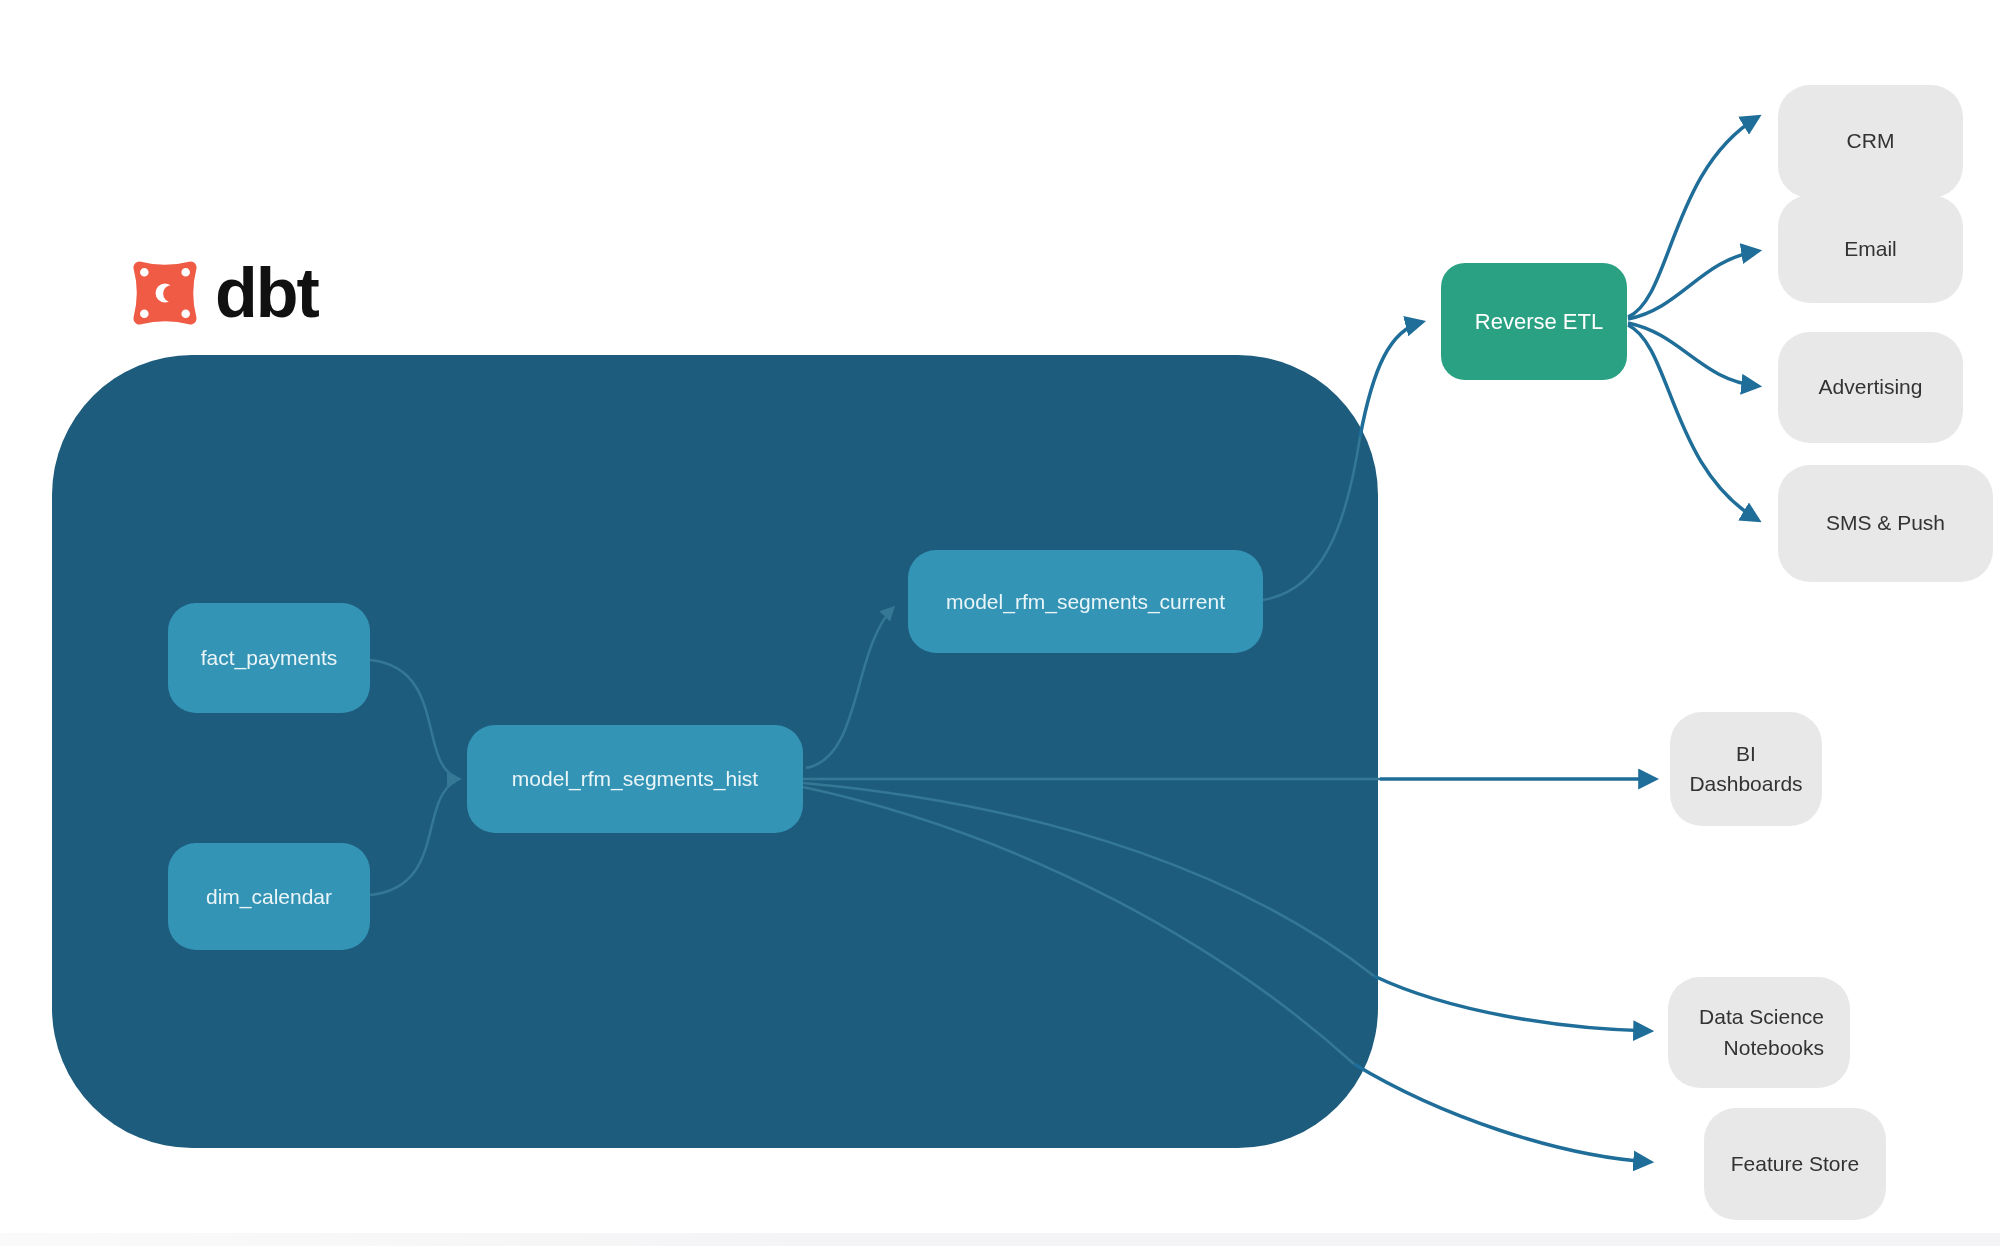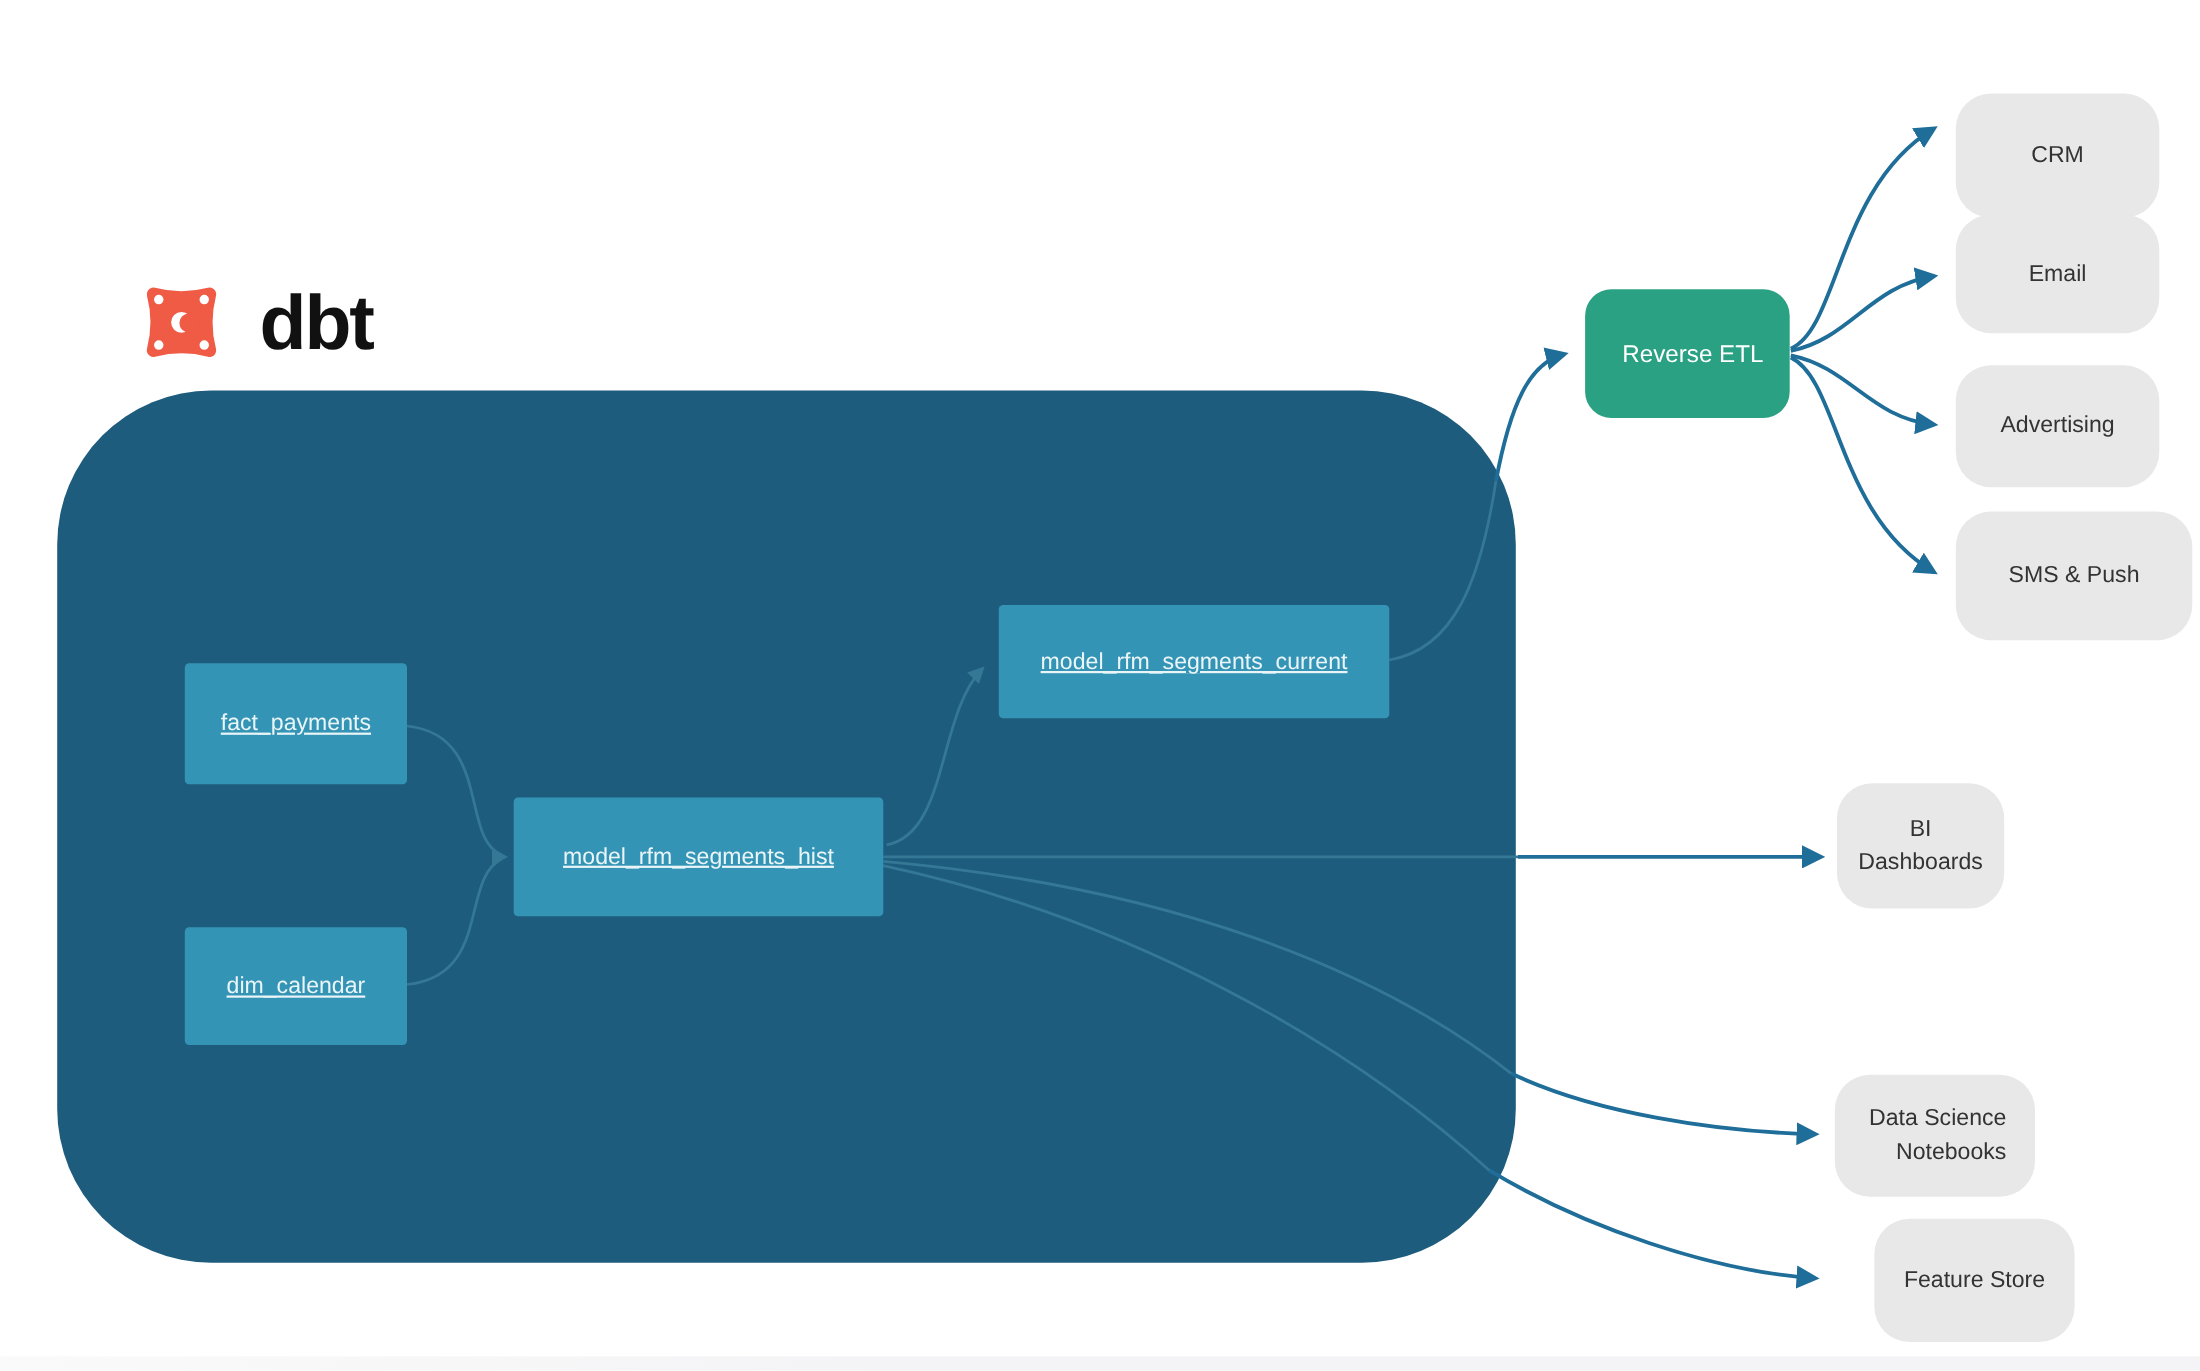--- a/index.html
+++ b/index.html
@@ -42,22 +42,21 @@
 
   .node {
     position: absolute;
     display: flex; align-items: center; justify-content: center;
     text-align: center;
     font-size: 21px;
   }
   .node.inner {
     background: var(--node_fill);
     color: var(--node_text);
-    border-radius: 4px;
-    text-decoration: underline;
+    border-radius: 28px;
   }
   .node.green {
     background: var(--green_fill);
     color: #ffffff;
     border-radius: 24px;
     font-size: 22px;
     padding-left: 10px;
   }
   .node.gray {
     background: var(--gray_fill);
@@ -76,21 +75,21 @@
   .n-crm    { left: 1778px; top: 57px;   width: 185px; height: 113px; margin-top: 28px; }
   .n-email  { left: 1778px; top: 195px;  width: 185px; height: 108px; }
   .n-adv    { left: 1778px; top: 332px;  width: 185px; height: 111px; }
   .n-sms    { left: 1778px; top: 465px;  width: 215px; height: 117px; }
   .n-bi     { left: 1670px; top: 712px;  width: 152px; height: 114px; }
   .n-ds     { left: 1668px; top: 977px;  width: 182px; height: 111px; text-align: right; }
   .n-fs     { left: 1668px; top: 1108px; width: 182px; height: 112px; margin-left: 36px; }
 
   .logo {
     position: absolute; left: 122px; top: 250px;
-    display: flex; align-items: center; gap: 28px;
+    display: flex; align-items: center; gap: 7px;
   }
   .logo-icon { width: 86px; height: 86px; }
   .logo-text {
     font-size: 70px;
     font-weight: 800;
     color: var(--logo_text_color);
     letter-spacing: -2px;
     line-height: 86px;
   }
 

